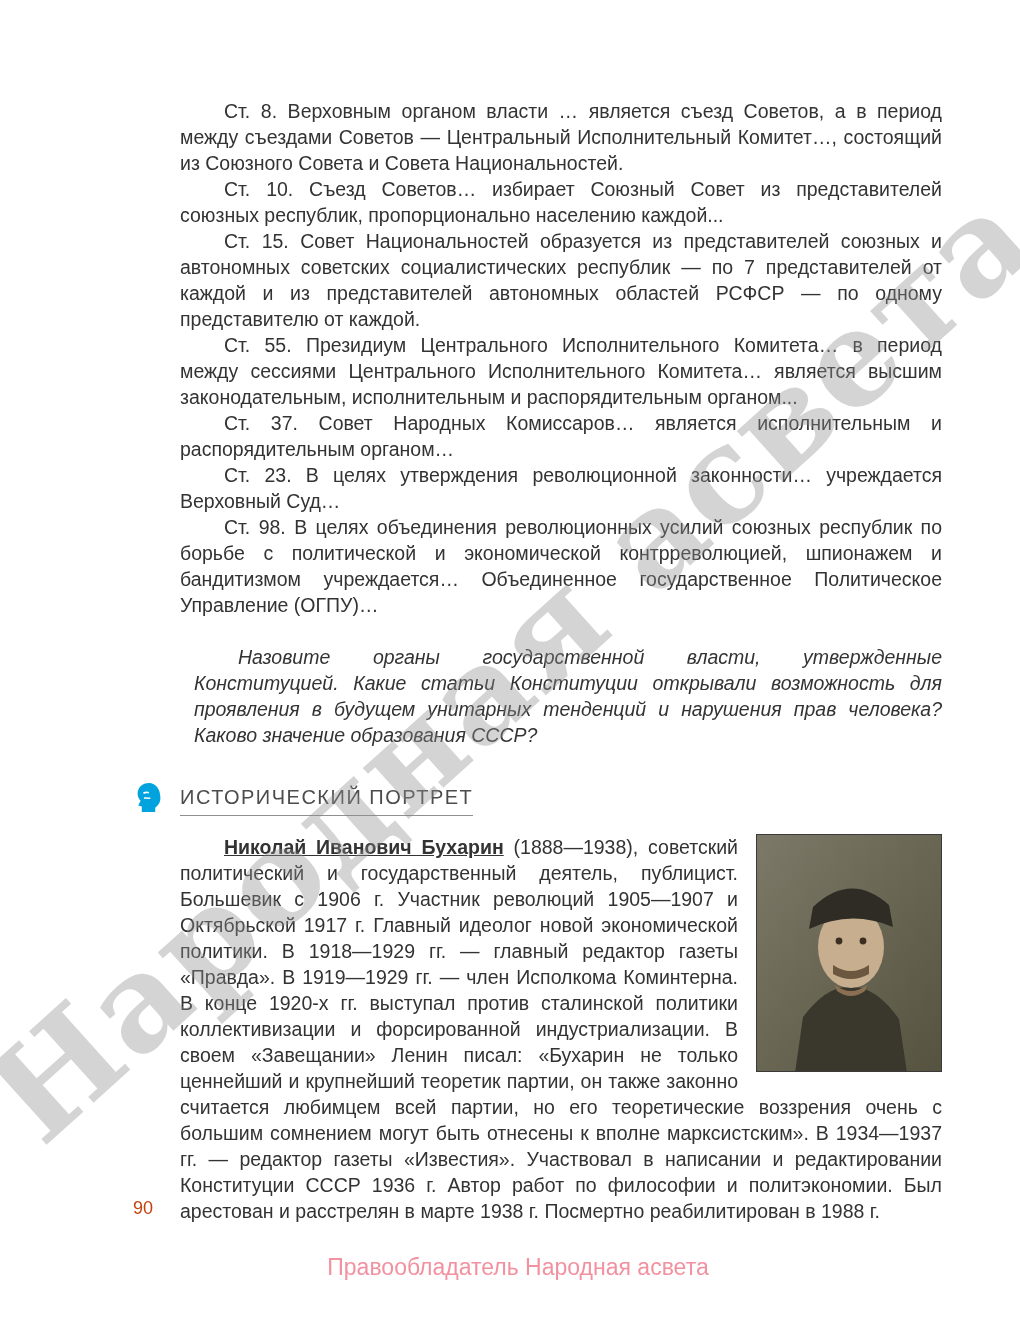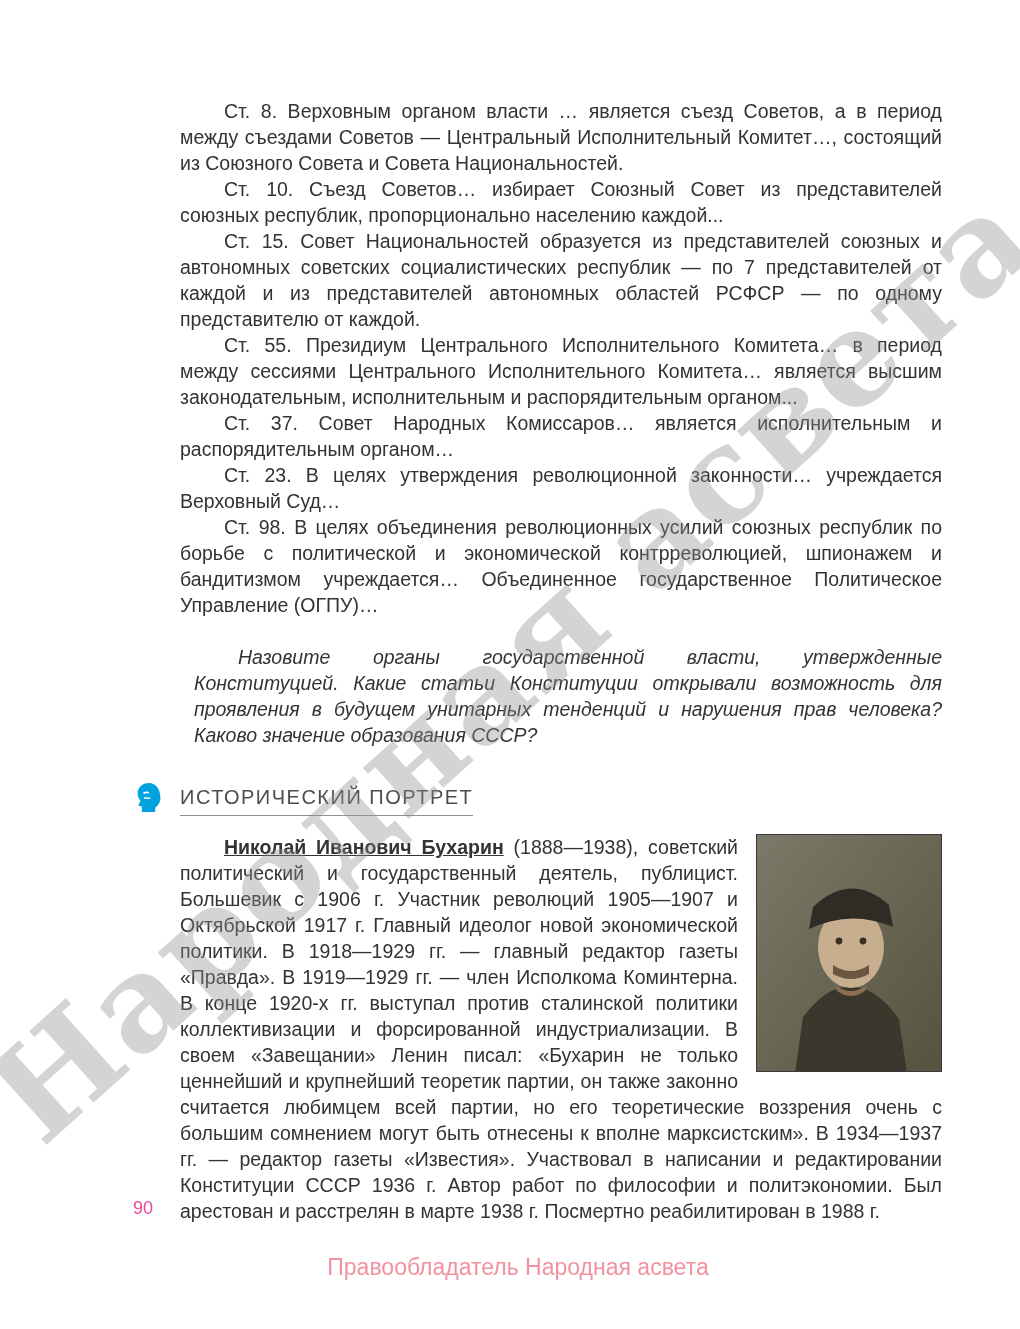--- a/index.html
+++ b/index.html
@@ -87,21 +87,21 @@
     pointer-events: none;
     z-index: 3;
     letter-spacing: 2px;
   }
 
   .page-number {
     position: absolute;
     left: 133px;
     top: 1198px;
     font-size: 18px;
-    color: #ec4899;
+    color: #c2410c;
   }
 
   .footer {
     position: absolute;
     left: 0;
     top: 1254px;
     width: 100%;
     text-align: center;
     font-size: 23px;
     color: #f2919f;

